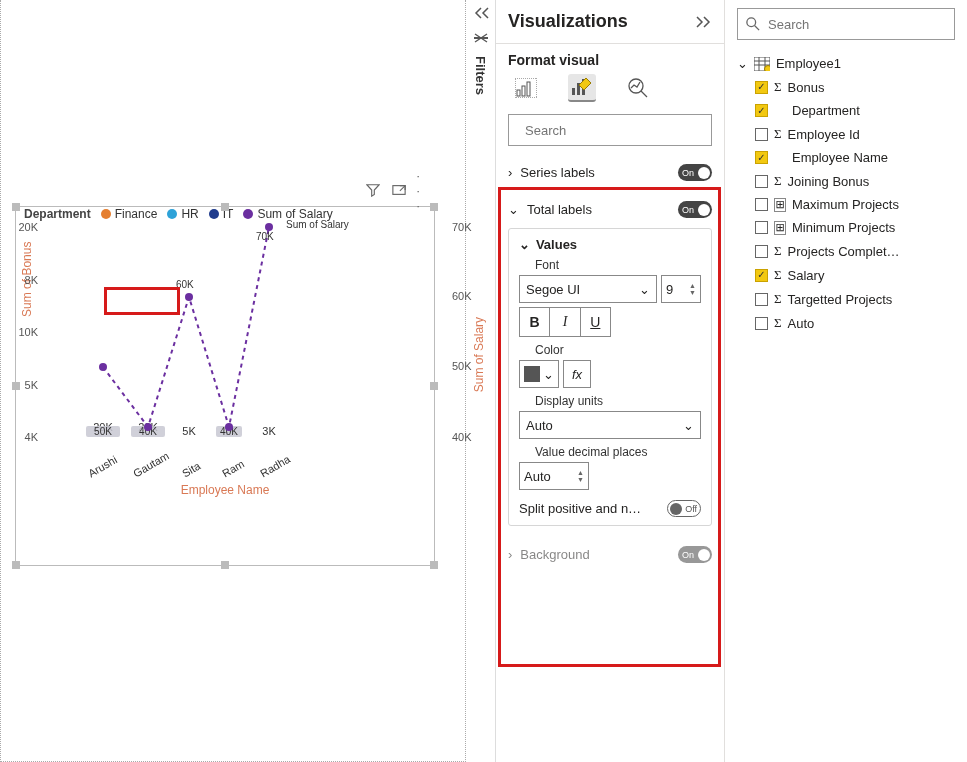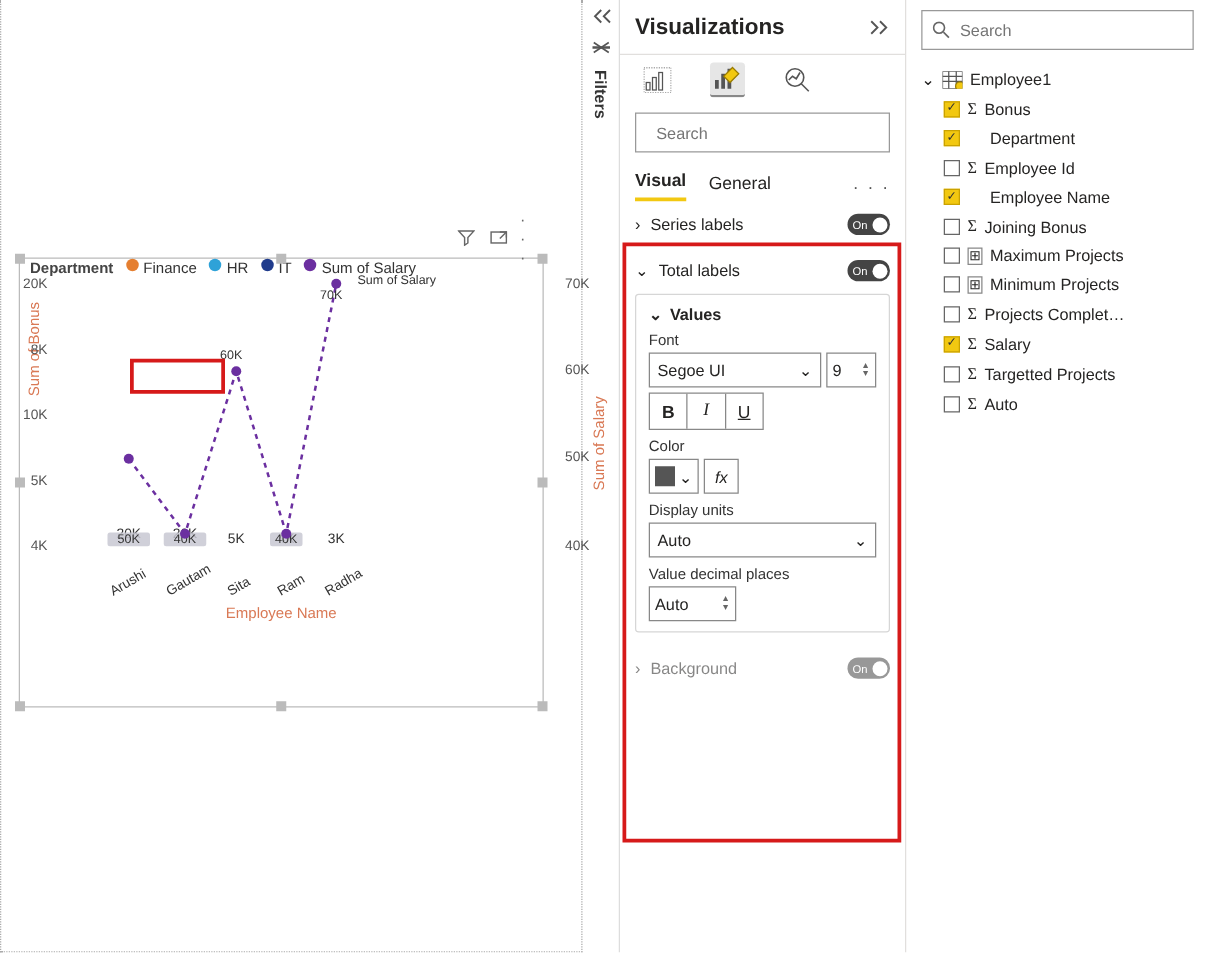--- a/index.html
+++ b/index.html
@@ -14,21 +14,21 @@
   .h-tm{top:-4px;left:50%;margin-left:-4px}.h-bm{bottom:-4px;left:50%;margin-left:-4px}
   .h-ml{left:-4px;top:50%;margin-top:-4px}.h-mr{right:-4px;top:50%;margin-top:-4px}
 
   .visual-header { position:absolute; right:0; top:-26px; display:flex; gap:8px; color:#666; }
   .visual-header .i { width:18px;height:18px;display:flex;align-items:center;justify-content:center; }
 
   .chart-title { font-size:15px; font-weight:400; padding:4px 8px; color:#222; }
   .legend { display:flex; gap:10px; align-items:center; font-size:12px; padding:0 8px; color:#333; }
   .lg-label { font-weight:600; color:#444;}
   .lg-dot { width:10px;height:10px;border-radius:50%; display:inline-block;}
-  .lg-item { display:flex; align-items:flex-start; gap:4px;}
+  .lg-item { display:flex; align-items:center; gap:4px;}
 
   .plot { position:relative; margin:6px 18px 0 60px; height:210px; }
   .y-axis { position:absolute; left:-38px; top:0; height:100%; font-size:11px; color:#555;}
   .y-axis div{position:absolute; right:0; transform:translateY(-50%);}
   .y2-axis { position:absolute; right:-36px; top:0; height:100%; font-size:11px; color:#555;}
   .y2-axis div{position:absolute; left:0; transform:translateY(-50%);}
   .y-title-left { position:absolute; left:-56px; top:50%; transform:rotate(-90deg) translateX(20%); transform-origin:left top; color:#d97955; font-size:12px;}
   .y-title-right{ position:absolute; right:-56px; top:50%; transform:rotate(-90deg) translateX(20%); transform-origin:right top; color:#d97955; font-size:12px;}
   .bars { position:absolute; left:0; bottom:0; width:100%; height:100%; }
   .bar-group { position:absolute; bottom:0; width:34px; }
@@ -67,21 +67,21 @@
 
   .toggle { width:34px;height:17px;border-radius:9px;background:#444;position:relative;display:flex;align-items:center;}
   .toggle .knob{width:12px;height:12px;border-radius:50%;background:#fff;position:absolute;}
   .toggle.on .knob{right:2px;} .toggle.off{background:#fff;border:1px solid #666;}
   .toggle.off .knob{left:2px;background:#666;}
   .toggle .txt{font-size:9px;color:#fff;position:absolute;}
   .toggle.on .txt{left:4px;text-align:center;} .toggle.off .txt{right:3px;color:#555;}
 
   .card { margin:0 12px 10px; border:1px solid #d6d6d6; border-radius:3px; padding:8px 10px; background:#fff;}
   .card-title{ display:flex; align-items:center; gap:6px; font-size:13px; font-weight:600; margin-bottom:6px;}
-  .field-lbl{ font-size:12px; color:#333; margin:6px 0 3px;}
+  .field-lbl{ font-size:12px; color:#333; margin:6px 16px 3px;}
   .select{ border:1px solid #888; height:28px; display:flex; align-items:center; justify-content:space-between; padding:0 6px; font-size:13px; background:#fff;}
   .ctl-row{display:flex; gap:4px;}
   .num-spin{width:40px;border:1px solid #888;height:28px;display:flex;align-items:center;justify-content:space-between;padding:0 4px;font-size:13px;}
   .spinbtns{display:flex;flex-direction:column;font-size:7px;line-height:7px;color:#666;}
   .biu{display:flex;border:1px solid #888;width:92px;height:30px;}
   .biu div{flex:1;display:flex;align-items:center;justify-content:center;font-size:14px;border-right:1px solid #888;}
   .biu div:last-child{border-right:none;}
   .color-swatch{display:flex;gap:4px;}
   .color-swatch .sw{width:40px;height:28px;border:1px solid #888;display:flex;align-items:center;justify-content:space-between;padding:0 4px;}
   .color-swatch .box{width:16px;height:16px;background:#555;}
@@ -239,20 +239,21 @@
     <div class="lbl">Filters</div>
   </div>
 
   <div class="viz-pane">
     <div class="pane-header">
       <span>Visualizations</span>
       <svg width="16" height="14" viewBox="0 0 16 14">
           <path d="M1 2l5 5-5 5M8 2l5 5-5 5" stroke="#555" stroke-width="1.5" fill="none"></path>
         </svg>
     </div>
+    <div class="subhead">Format visual</div>
     <div class="icon-row">
       <div class="ic">
           <svg width="22" height="20" viewBox="0 0 22 20">
             <rect x="2" y="12" width="3" height="6" fill="none" stroke="#555"></rect>
             <rect x="7" y="8" width="3" height="10" fill="none" stroke="#555"></rect>
             <rect x="12" y="4" width="3" height="14" fill="none" stroke="#555"></rect>
             <rect x="0" y="0" width="22" height="20" fill="none" stroke="#555" stroke-dasharray="1,1"></rect>
           </svg>
         </div>
       <div class="ic active">
@@ -273,25 +274,20 @@
     </div>
 
     <div class="search-box">
       <svg width="14" height="14" viewBox="0 0 16 16">
           <circle cx="6" cy="6" r="5" fill="none" stroke="#666" stroke-width="1.5"></circle>
           <path d="M10 10l5 5" stroke="#666" stroke-width="1.5"></path>
         </svg>
       <input style="border: none; outline: none; flex: 1 1 0%; font-size: 13px;" placeholder="Search">
     </div>
 
-    <div class="tab-row">
-      <div class="tab active">Visual</div>
-      <div class="tab">General</div>
-      <div class="more ellipsis">. . .</div>
-    </div>
 
     <div class="section-row">
       <span class="lft">
           <span class="chv">›</span>
           <span>Series labels</span>
         </span>
       <div class="toggle on">
           <span class="txt">On</span>
           <div class="knob"></div>
         </div>
@@ -350,20 +346,27 @@
           <span>⌄</span>
         </div>
       <div class="field-lbl">Value decimal places</div>
       <div class="num-spin" style="width:70px">
           <span>Auto</span>
           <div class="spinbtns">
             <span>▲</span>
             <span>▼</span>
           </div>
         </div>
+      <div style="display:flex;align-items:center;justify-content:space-between;margin-top:10px">
+        <span style="font-size:13px">Split positive and n…</span>
+        <div class="toggle off">
+            <div class="knob"></div>
+            <span class="txt">Off</span>
+          </div>
+      </div>
     </div>
 
     <div class="section-row" style="opacity:.55">
       <span class="lft">
           <span class="chv">›</span>
           <span>Background</span>
         </span>
       <div class="toggle on">
           <span class="txt">On</span>
           <div class="knob"></div>

